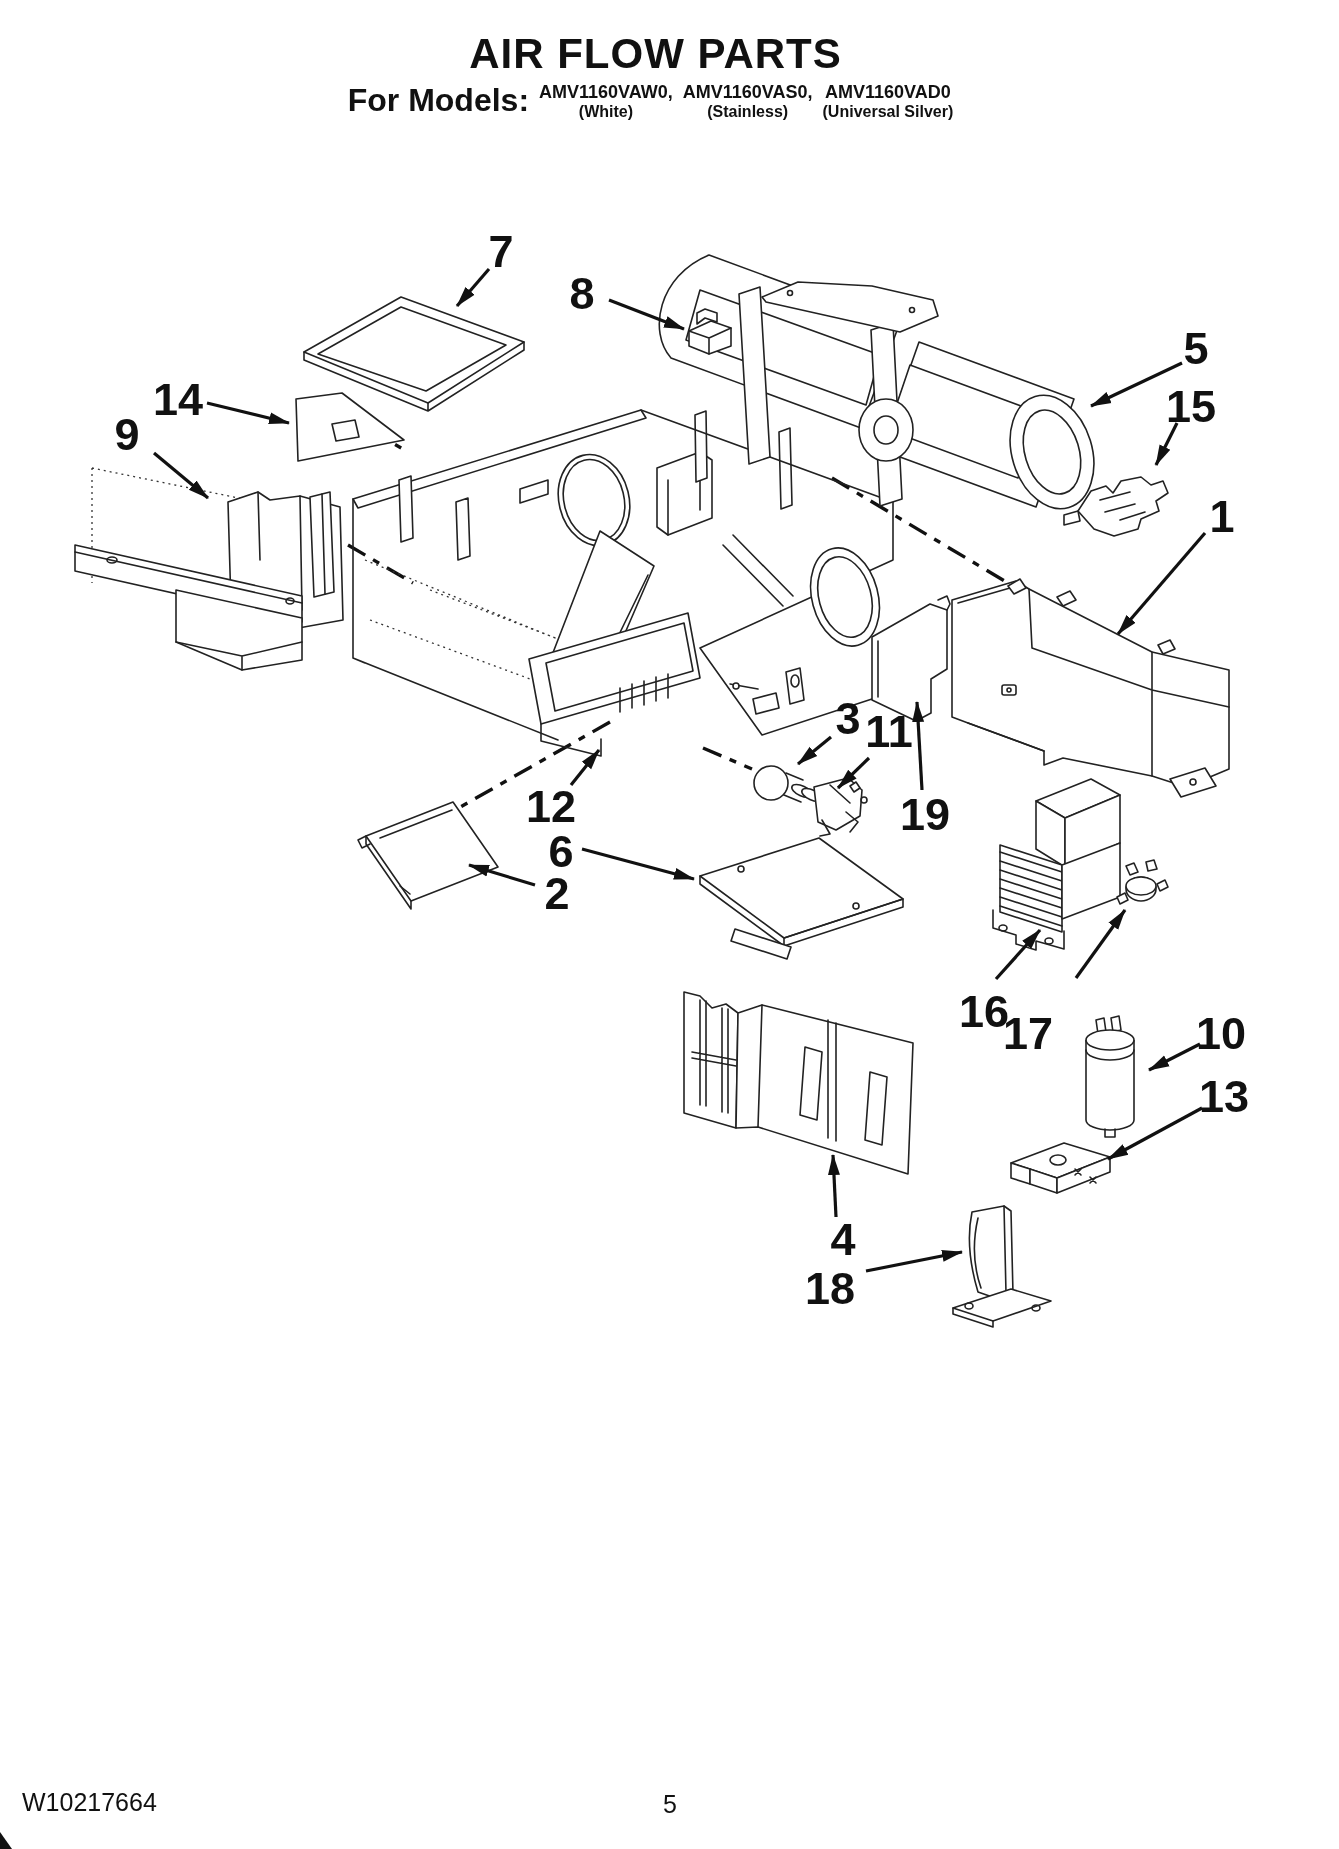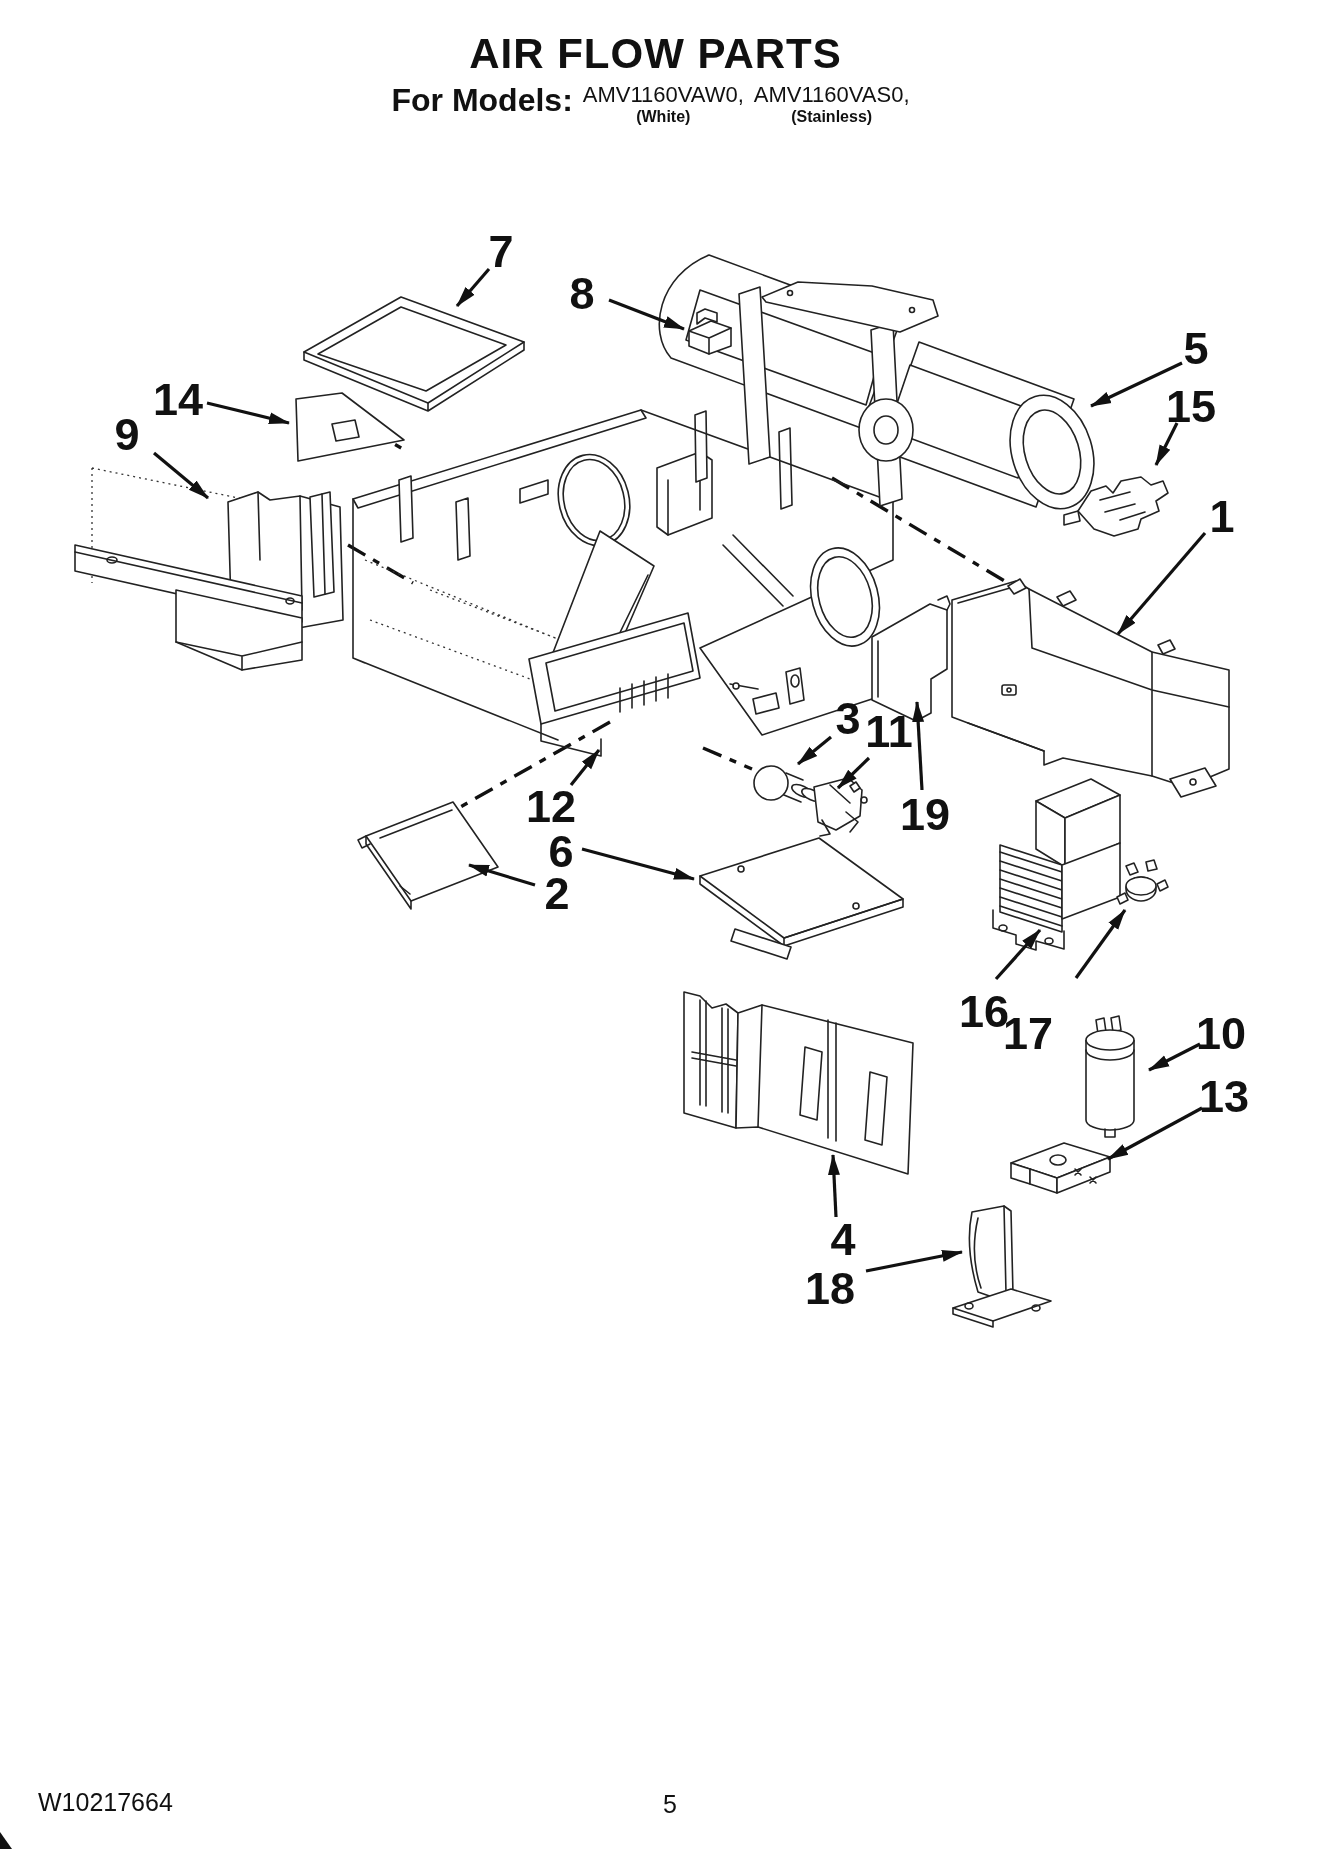--- a/index.html
+++ b/index.html
@@ -7,23 +7,23 @@
     position:relative;width:1339px;height:1849px;background:#ffffff;
     font-family:"Liberation Sans",sans-serif;color:#111;overflow:hidden;
     margin:0 auto;
   }
   .header{position:absolute;top:30px;left:0;width:100%;text-align:center;}
   .header-inner{display:inline-block;transform:translateX(-14px);}
   .title{font-size:42px;font-weight:bold;letter-spacing:1px;white-space:nowrap;}
   .models-row{display:flex;justify-content:center;align-items:flex-start;margin-top:4px;}
   .models-prefix{font-size:32px;font-weight:bold;margin-right:10px;white-space:nowrap;}
   .model-col{display:flex;flex-direction:column;align-items:center;margin-right:10px;}
-  .model-name{font-size:22px;font-weight:normal;white-space:nowrap;}
+  .model-name{font-size:18px;font-weight:bold;white-space:nowrap;}
   .model-color{font-size:16px;font-weight:bold;white-space:nowrap;}
-  .footer-doc{position:absolute;left:38px;top:1788px;font-size:25px;}
+  .footer-doc{position:absolute;left:22px;top:1788px;font-size:25px;}
   .footer-page{position:absolute;left:640px;top:1790px;width:60px;text-align:center;font-size:25px;}
   svg{position:absolute;left:0;top:0;}
   .ln{stroke:#222;fill:none;stroke-width:1.6;stroke-linejoin:round;stroke-linecap:round;}
   .fw{stroke:#222;fill:#ffffff;stroke-width:1.6;stroke-linejoin:round;}
   .dot{stroke:#333;fill:none;stroke-width:1.3;stroke-dasharray:2 4;}
   .dash{stroke:#111;fill:none;stroke-width:3.4;stroke-dasharray:20 9 7 9;stroke-linecap:butt;}
   .arrow{stroke:#111;fill:none;stroke-width:3.2;}
   .callout{font-family:"Liberation Sans",sans-serif;font-size:45px;font-weight:bold;fill:#111;text-anchor:middle;}
 </style>
 </head>
@@ -36,20 +36,24 @@
       <div class="title">AIR FLOW PARTS</div>
       <div class="models-row">
         <span class="models-prefix">For Models:</span>
         <span class="model-col">
           <span class="model-name">AMV1160VAW0,</span>
           <span class="model-color">(White)</span>
         </span>
         <span class="model-col">
           <span class="model-name">AMV1160VAS0,</span>
           <span class="model-color">(Stainless)</span>
+        </span>
+        <span class="model-col">
+          <span class="model-name">AMV1160VAD0</span>
+          <span class="model-color">(Universal Silver)</span>
         </span>
       </div>
     </div>
   </div>
 
   <svg width="1339" height="1849" viewBox="0 0 1339 1849">
     <defs>
       <marker id="arw" markerUnits="userSpaceOnUse" markerWidth="24" markerHeight="14" refX="20" refY="7" orient="auto">
         <path d="M0,1 L21,7 L0,13 Z" fill="#111"></path>
       </marker>

